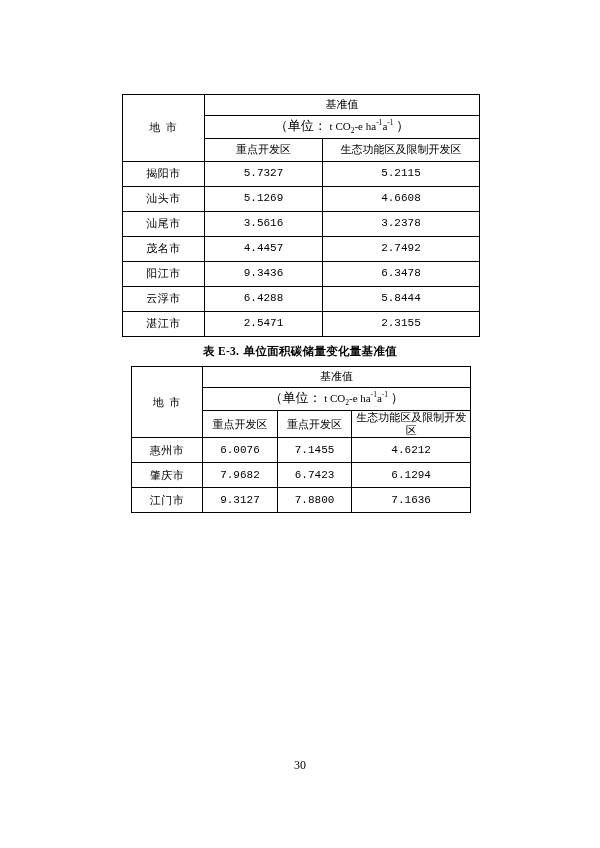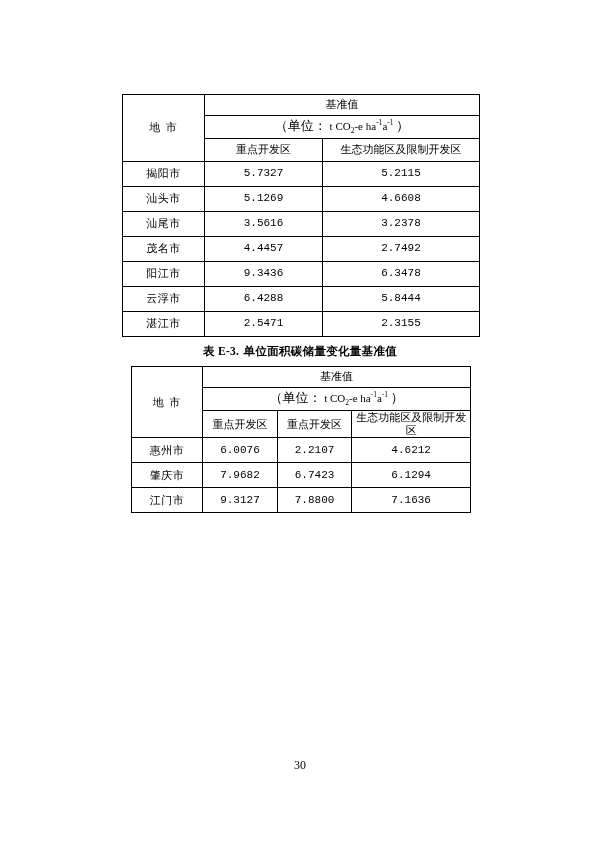--- a/index.html
+++ b/index.html
@@ -208,21 +208,21 @@
         </tr>
         <tr>
           <td class="hdr-sub">重点开发区</td>
           <td class="hdr-sub">重点开发区</td>
           <td class="hdr-sub">生态功能区及限制开发区</td>
         </tr>
 
         <tr>
           <td class="city-cell">惠州市</td>
           <td class="num-cell">6.0076</td>
-          <td class="num-cell">2.2107</td>
+          <td class="num-cell">7.1455</td>
           <td class="num-cell">4.6212</td>
         </tr>
         <tr>
           <td class="city-cell">肇庆市</td>
           <td class="num-cell">7.9682</td>
           <td class="num-cell">6.7423</td>
           <td class="num-cell">6.1294</td>
         </tr>
         <tr>
           <td class="city-cell">江门市</td>

